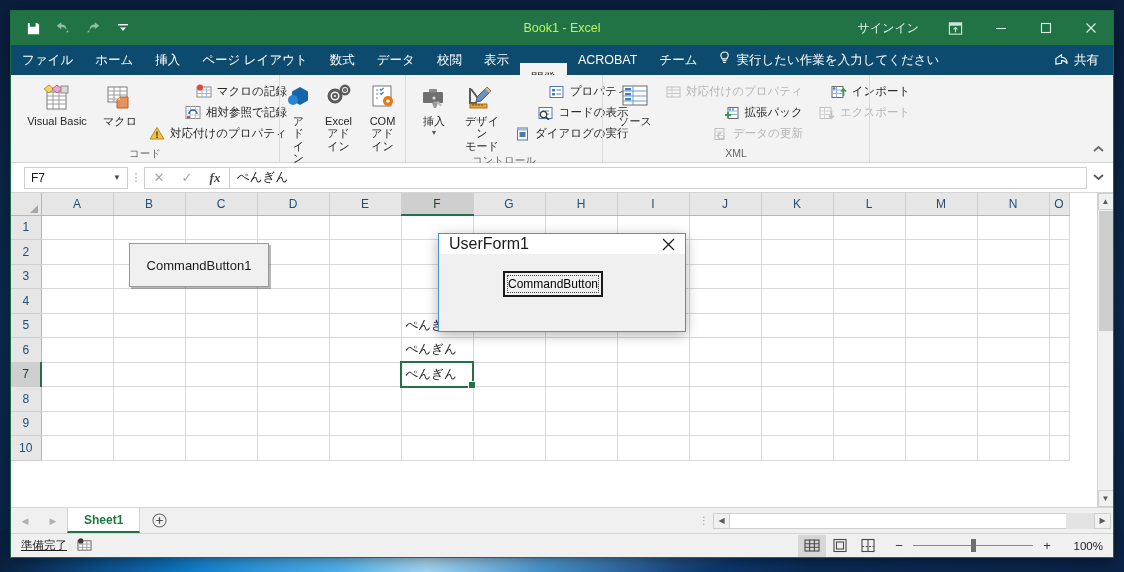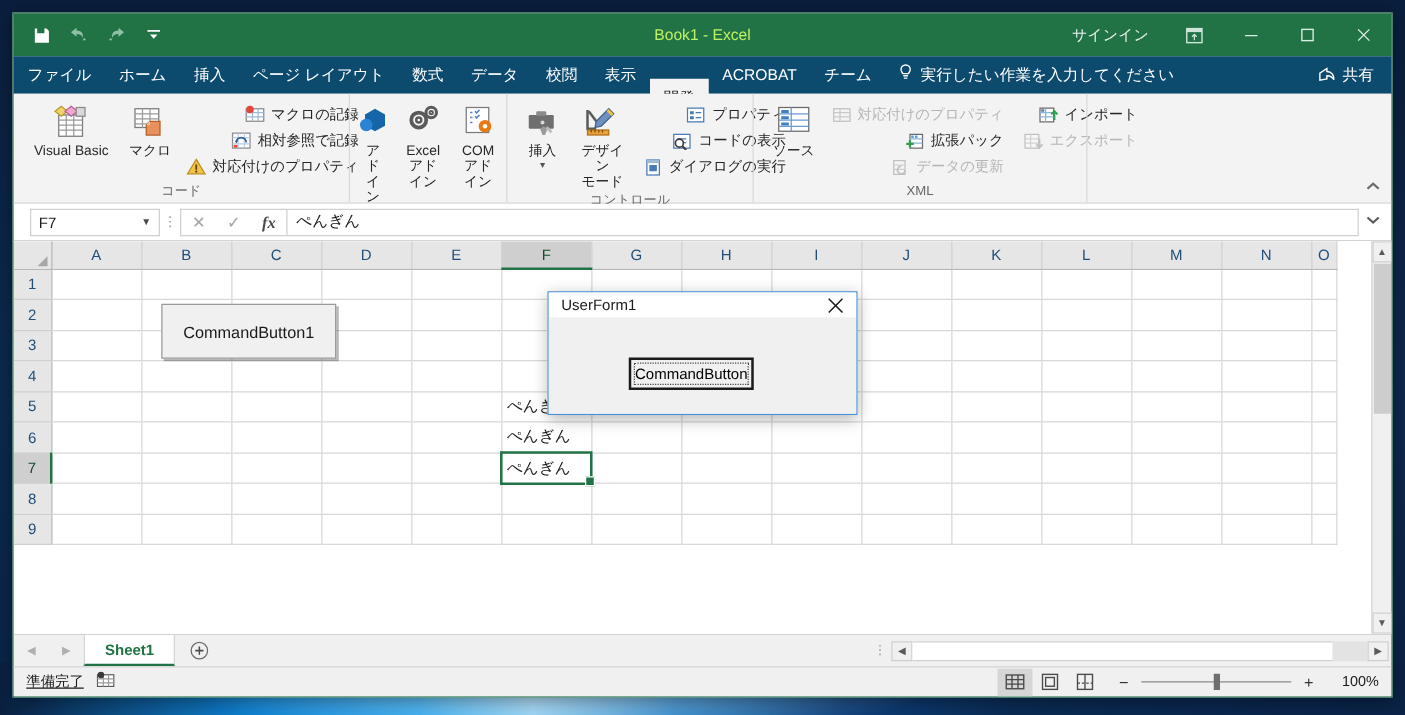--- a/index.html
+++ b/index.html
@@ -226,29 +226,29 @@
 
   
   .userform {
     position:absolute; left:438px; top:233px; width:248px; height:99px;
     background:#f0f0f0; border:1px solid #4a90d9;
     box-shadow: 0 3px 12px rgba(0,0,0,.30);
     display:flex; flex-direction:column;
   }
   .uf-title {
     height:20px; background:#fff; display:flex; align-items:center;
-    padding-left:10px; font-size:12px; color:#1a1a1a; flex:none;
+    padding-left:10px; font-size:16px; color:#1a1a1a; flex:none;
   }
   .uf-close {
     margin-left:auto; width:34px; height:28px; display:flex; align-items:center;
     justify-content:center; color:#1a1a1a; font-size:14px;
   }
   .uf-body { flex:1; position:relative; background:#f0f0f0; }
   .uf-cmdbtn {
-    position:absolute; left:64px; top:32px; width:100px; height:26px;
+    position:absolute; left:64px; top:17px; width:100px; height:26px;
     background:#f0f0f0; border:2px solid #1a1a1a;
     display:flex; align-items:center; justify-content:center; overflow:hidden;
     font-size:12px; color:#000; white-space:nowrap;
   }
   .uf-cmdbtn .inner {
     border:1px dotted #4a4a4a; width:92px; height:18px;
     display:flex; align-items:center; justify-content:center; overflow:hidden;
   }
 </style>
 </head>
@@ -825,20 +825,38 @@
         <td class="cell"></td>
             <td class="cell"></td>
         <td class="cell"></td>
             <td class="cell"></td>
         <td class="cell"></td>
             <td class="cell"></td>
         <td class="cell"></td>
             <td class="cell"></td>
         <td class="cell"></td>
       </tr>
+      <tr>
+        <th class="rowh">10</th>
+        <td class="cell"></td>
+            <td class="cell"></td>
+        <td class="cell"></td>
+            <td class="cell"></td>
+        <td class="cell"></td>
+            <td class="cell"></td>
+        <td class="cell"></td>
+            <td class="cell"></td>
+        <td class="cell"></td>
+            <td class="cell"></td>
+        <td class="cell"></td>
+            <td class="cell"></td>
+        <td class="cell"></td>
+            <td class="cell"></td>
+        <td class="cell"></td>
+      </tr>
     </tbody>
       </table>
 
     <div class="sheet-cmdbtn">CommandButton1</div>
 
     <div class="vscroll">
       <div class="arrow">▲</div>
       <div class="thumb"></div>
       <div class="track"></div>
       <div class="arrow">▼</div>

